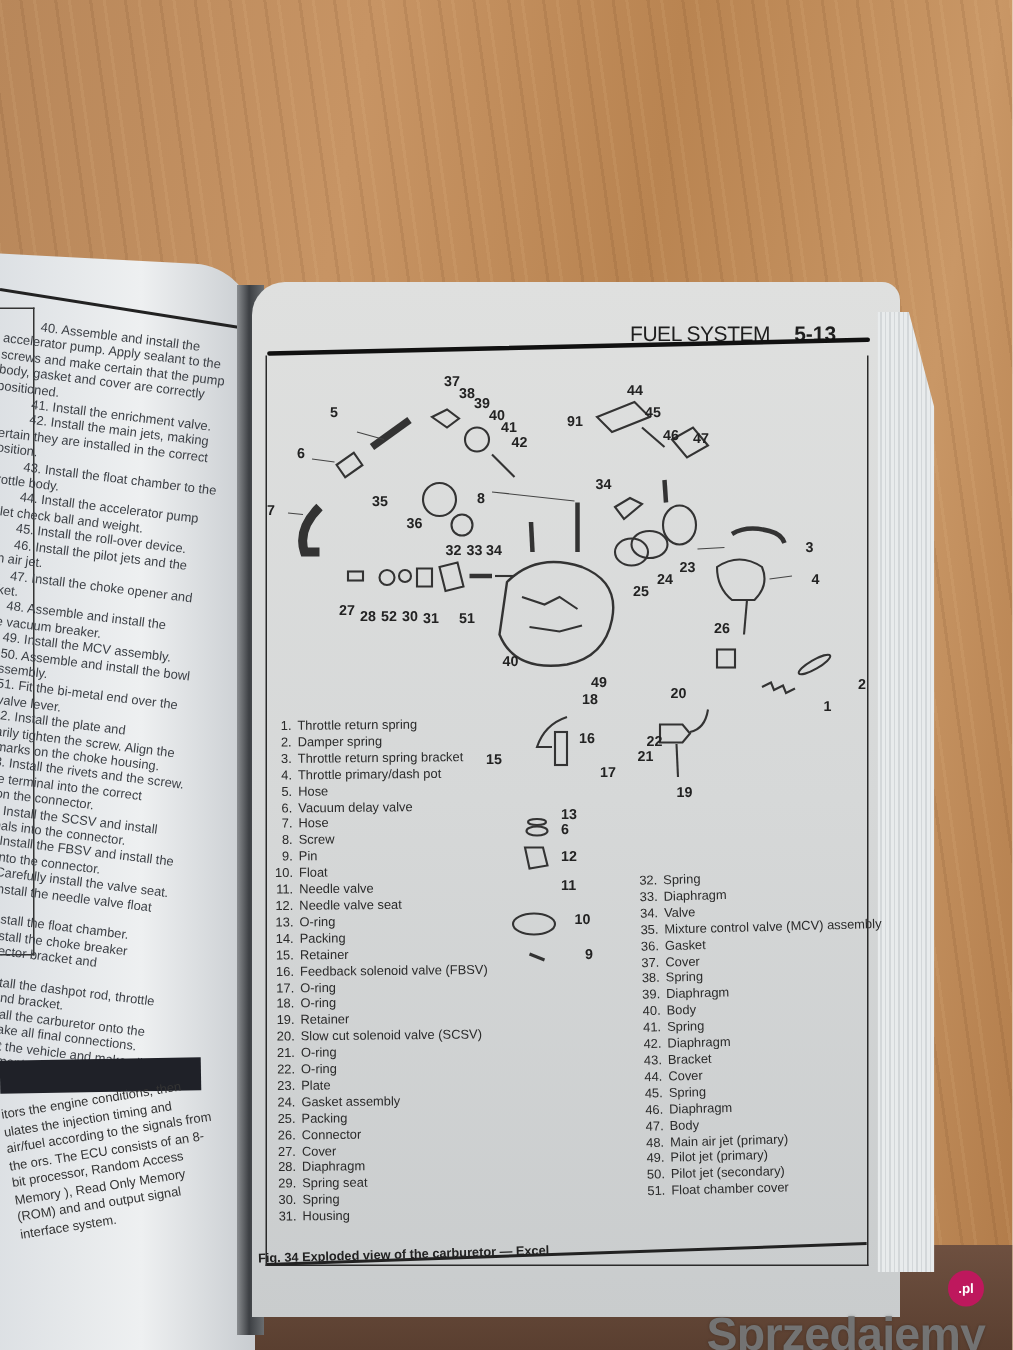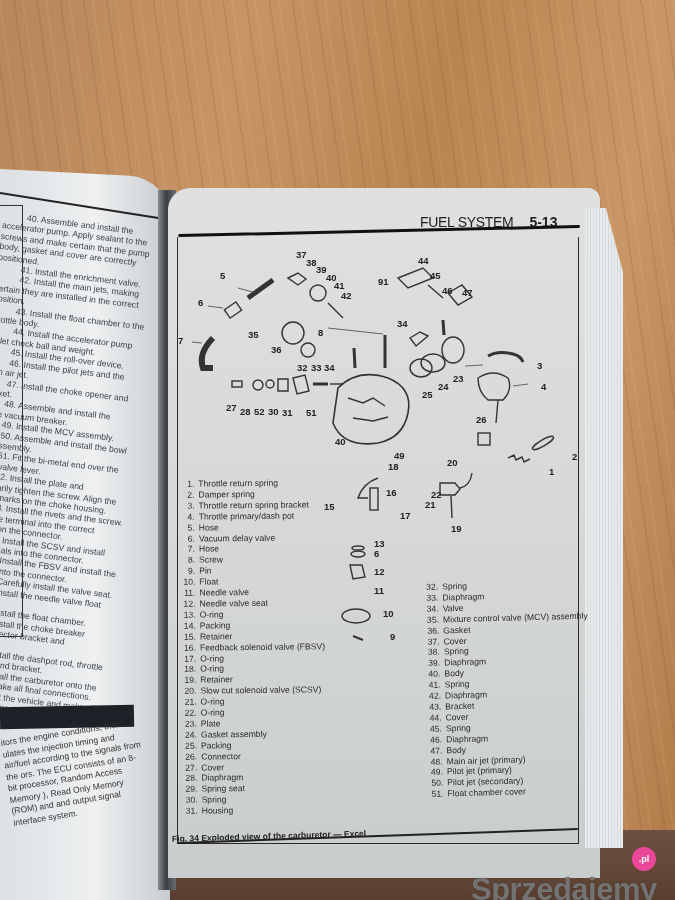--- a/index.html
+++ b/index.html
@@ -41,21 +41,21 @@
   .legend li{white-space:nowrap;}
   .legend .n{display:inline-block;width:14px;text-align:right;margin-right:4px;}
   .legend.left{left:182px;top:478px;transform:rotate(-0.6deg);}
   .legend.right{left:420px;top:582px;transform:rotate(-1.5deg);transform-origin:top left;}
   .legend.right .n{width:18px;}
   .caption{position:absolute;left:172px;top:831px;font-size:8.5px;color:#222;transform:rotate(-1.6deg);}
   .caption b{font-weight:bold;}
   .cap-rule{position:absolute;left:178px;top:842px;width:400px;height:1.5px;background:#222;transform:rotate(-2deg);transform-origin:left;}
   .watermark{position:absolute;left:471px;top:872px;font-size:31px;font-weight:bold;color:#737373;letter-spacing:-0.5px;
     text-shadow:0 0 2px rgba(0,0,0,0.25);}
-  .wm-badge{position:absolute;left:632px;top:847px;width:24px;height:24px;border-radius:50%;background:#ec4899;color:#fff;
+  .wm-badge{position:absolute;left:632px;top:847px;width:24px;height:24px;border-radius:50%;background:#be185d;color:#fff;
     font-size:9px;font-weight:bold;display:flex;align-items:center;justify-content:center;}
 </style>
 </head>
 <body>
 
 <div class="wood-grain"></div>
 <div class="wood-bottom"></div>
 
 <div class="left-page"></div>
 <div class="left-hdr-line"></div>

